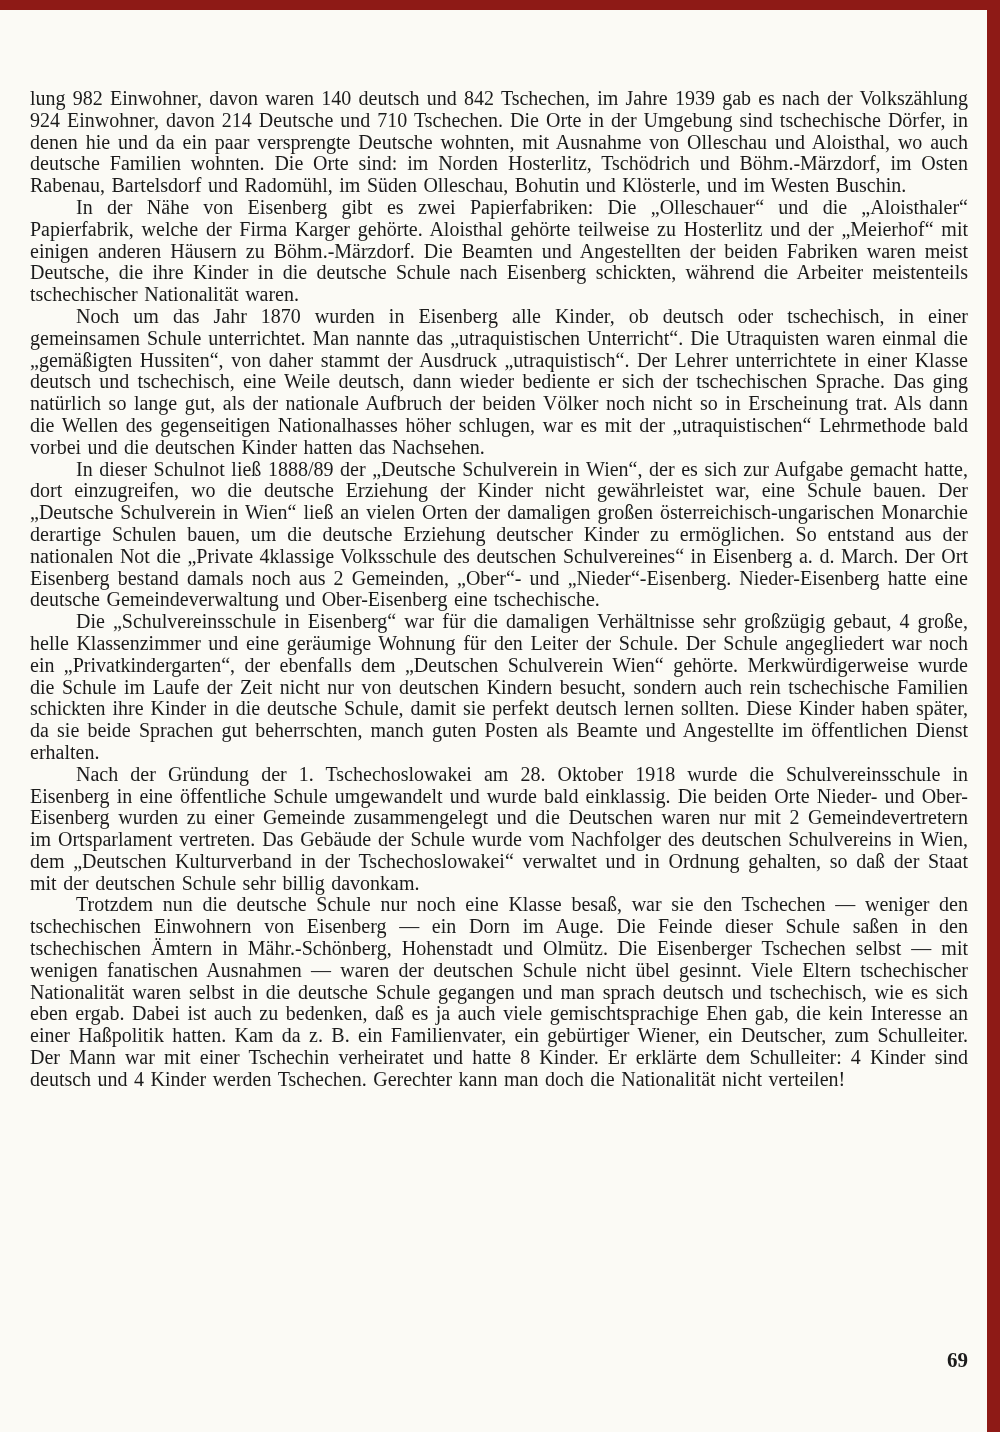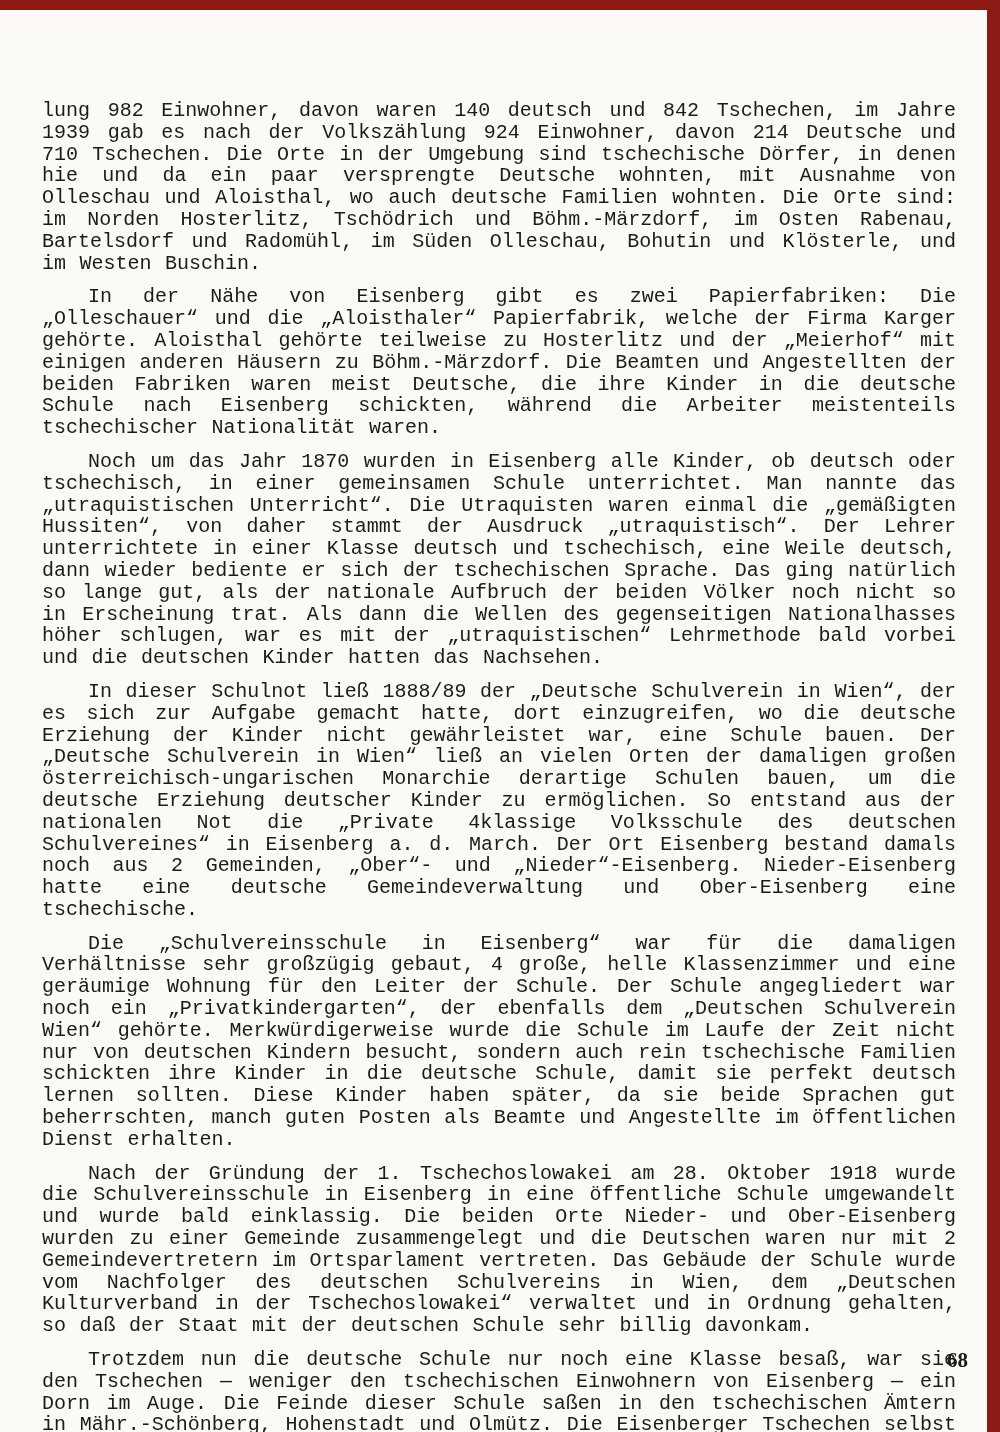--- a/index.html
+++ b/index.html
@@ -33,24 +33,23 @@
     top: 88px;
     left: 30px;
     width: 938px;
     color: #1b1b1b;
     font-size: 20px;
     line-height: 21.8px;
     text-align: justify;
     word-spacing: 1.5px;
   }
   .text-column p {
-    margin: 12px;
+    margin: 0;
     padding: 0;
     text-indent: 46px;
-    font-family: Liberation Mono, monospace;
   }
   .text-column p.continuation {
     text-indent: 0;
   }
   .page-number {
     position: absolute;
     top: 1348px;
     left: 30px;
     width: 938px;
     text-align: right;
@@ -70,15 +69,15 @@
   <div class="text-column">
     <p class="continuation">lung 982 Einwohner, davon waren 140 deutsch und 842 Tschechen, im Jahre 1939 gab es nach der Volkszählung 924 Einwohner, davon 214 Deutsche und 710 Tschechen. Die Orte in der Umgebung sind tschechische Dörfer, in denen hie und da ein paar versprengte Deutsche wohnten, mit Ausnahme von Olleschau und Aloisthal, wo auch deutsche Familien wohnten. Die Orte sind: im Norden Hosterlitz, Tschödrich und Böhm.-Märzdorf, im Osten Rabenau, Bartelsdorf und Radomühl, im Süden Olleschau, Bohutin und Klösterle, und im Westen Buschin.</p>
     <p>In der Nähe von Eisenberg gibt es zwei Papierfabriken: Die „Olleschauer“ und die „Aloisthaler“ Papierfabrik, welche der Firma Karger gehörte. Aloisthal gehörte teilweise zu Hosterlitz und der „Meierhof“ mit einigen anderen Häusern zu Böhm.-Märzdorf. Die Beamten und Angestellten der beiden Fabriken waren meist Deutsche, die ihre Kinder in die deutsche Schule nach Eisenberg schickten, während die Arbeiter meistenteils tschechischer Nationalität waren.</p>
     <p>Noch um das Jahr 1870 wurden in Eisenberg alle Kinder, ob deutsch oder tschechisch, in einer gemeinsamen Schule unterrichtet. Man nannte das „utraquistischen Unterricht“. Die Utraquisten waren einmal die „gemäßigten Hussiten“, von daher stammt der Ausdruck „utraquistisch“. Der Lehrer unterrichtete in einer Klasse deutsch und tschechisch, eine Weile deutsch, dann wieder bediente er sich der tschechischen Sprache. Das ging natürlich so lange gut, als der nationale Aufbruch der beiden Völker noch nicht so in Erscheinung trat. Als dann die Wellen des gegenseitigen Nationalhasses höher schlugen, war es mit der „utraquistischen“ Lehrmethode bald vorbei und die deutschen Kinder hatten das Nachsehen.</p>
     <p>In dieser Schulnot ließ 1888/89 der „Deutsche Schulverein in Wien“, der es sich zur Aufgabe gemacht hatte, dort einzugreifen, wo die deutsche Erziehung der Kinder nicht gewährleistet war, eine Schule bauen. Der „Deutsche Schulverein in Wien“ ließ an vielen Orten der damaligen großen österreichisch-ungarischen Monarchie derartige Schulen bauen, um die deutsche Erziehung deutscher Kinder zu ermöglichen. So entstand aus der nationalen Not die „Private 4klassige Volksschule des deutschen Schulvereines“ in Eisenberg a. d. March. Der Ort Eisenberg bestand damals noch aus 2 Gemeinden, „Ober“- und „Nieder“-Eisenberg. Nieder-Eisenberg hatte eine deutsche Gemeindeverwaltung und Ober-Eisenberg eine tschechische.</p>
     <p>Die „Schulvereinsschule in Eisenberg“ war für die damaligen Verhältnisse sehr großzügig gebaut, 4 große, helle Klassenzimmer und eine geräumige Wohnung für den Leiter der Schule. Der Schule angegliedert war noch ein „Privatkindergarten“, der ebenfalls dem „Deutschen Schulverein Wien“ gehörte. Merkwürdigerweise wurde die Schule im Laufe der Zeit nicht nur von deutschen Kindern besucht, sondern auch rein tschechische Familien schickten ihre Kinder in die deutsche Schule, damit sie perfekt deutsch lernen sollten. Diese Kinder haben später, da sie beide Sprachen gut beherrschten, manch guten Posten als Beamte und Angestellte im öffentlichen Dienst erhalten.</p>
     <p>Nach der Gründung der 1. Tschechoslowakei am 28. Oktober 1918 wurde die Schulvereinsschule in Eisenberg in eine öffentliche Schule umgewandelt und wurde bald einklassig. Die beiden Orte Nieder- und Ober-Eisenberg wurden zu einer Gemeinde zusammengelegt und die Deutschen waren nur mit 2 Gemeindevertretern im Ortsparlament vertreten. Das Gebäude der Schule wurde vom Nachfolger des deutschen Schulvereins in Wien, dem „Deutschen Kulturverband in der Tschechoslowakei“ verwaltet und in Ordnung gehalten, so daß der Staat mit der deutschen Schule sehr billig davonkam.</p>
     <p>Trotzdem nun die deutsche Schule nur noch eine Klasse besaß, war sie den Tschechen — weniger den tschechischen Einwohnern von Eisenberg — ein Dorn im Auge. Die Feinde dieser Schule saßen in den tschechischen Ämtern in Mähr.-Schönberg, Hohenstadt und Olmütz. Die Eisenberger Tschechen selbst — mit wenigen fanatischen Ausnahmen — waren der deutschen Schule nicht übel gesinnt. Viele Eltern tschechischer Nationalität waren selbst in die deutsche Schule gegangen und man sprach deutsch und tschechisch, wie es sich eben ergab. Dabei ist auch zu bedenken, daß es ja auch viele gemischtsprachige Ehen gab, die kein Interesse an einer Haßpolitik hatten. Kam da z. B. ein Familienvater, ein gebürtiger Wiener, ein Deutscher, zum Schulleiter. Der Mann war mit einer Tschechin verheiratet und hatte 8 Kinder. Er erklärte dem Schulleiter: 4 Kinder sind deutsch und 4 Kinder werden Tschechen. Gerechter kann man doch die Nationalität nicht verteilen!</p>
   </div>
 
-  <div class="page-number">68</div>
+  <div class="page-number">69</div>
 
 </div>
 
 </body></html>

